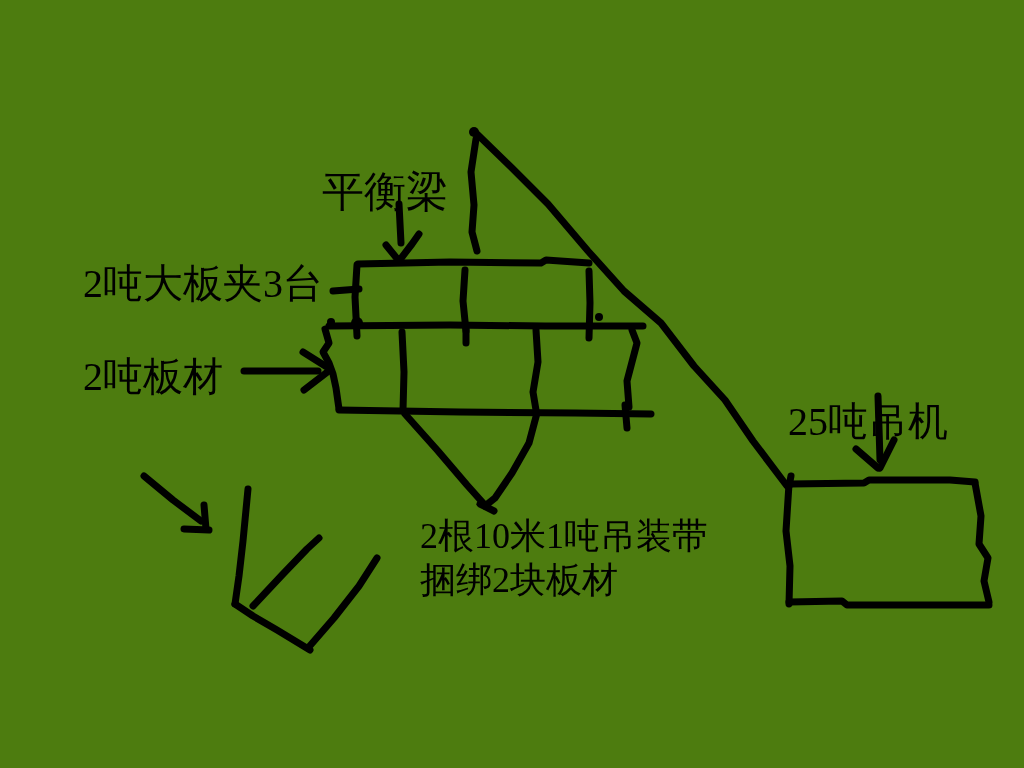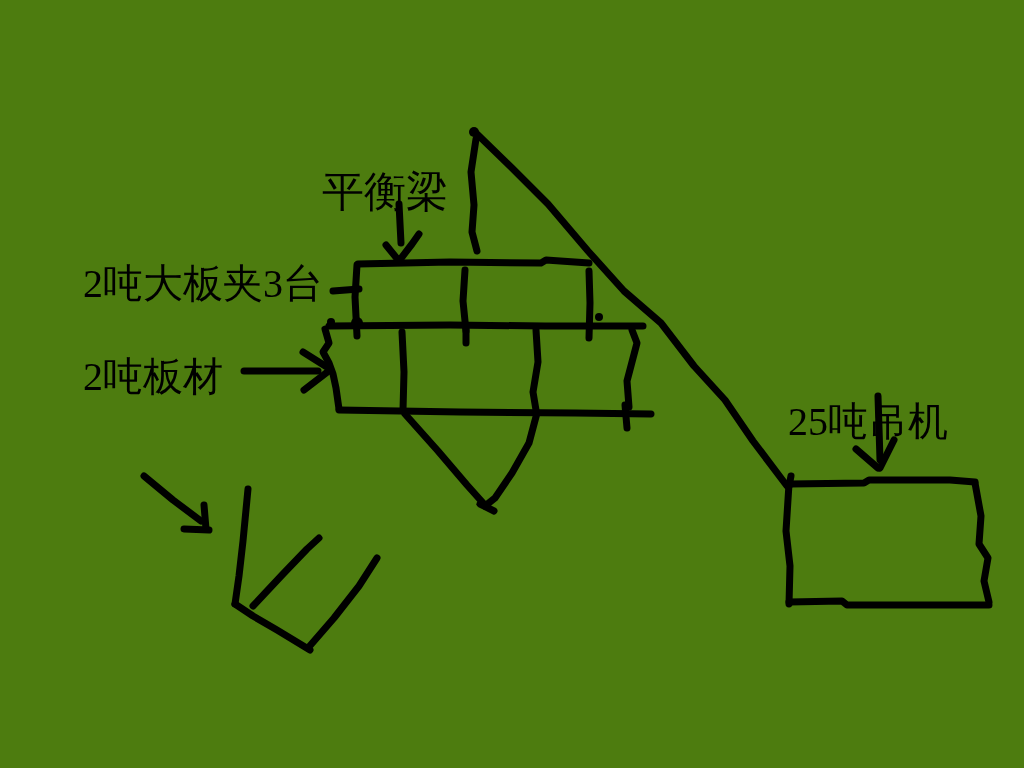--- a/index.html
+++ b/index.html
@@ -117,16 +117,20 @@
     </g>
   </svg>
 
   <div class="label label-42" style="left:322px; top:171px;">平衡梁</div>
 
   <div class="label label-40" style="left:83px; top:264px;">2吨大板夹3台</div>
 
   <div class="label label-40" style="left:83px; top:357px;">2吨板材</div>
 
 
+  <div class="label label-36" style="left:420px; top:514px;">
+    <div>2根10米1吨吊装带</div>
+    <div>捆绑2块板材</div>
+  </div>
 
   <div class="label label-40" style="left:788px; top:370px;margin-top:32px;">25吨吊机</div>
 
 </div>
 
 </body></html>

